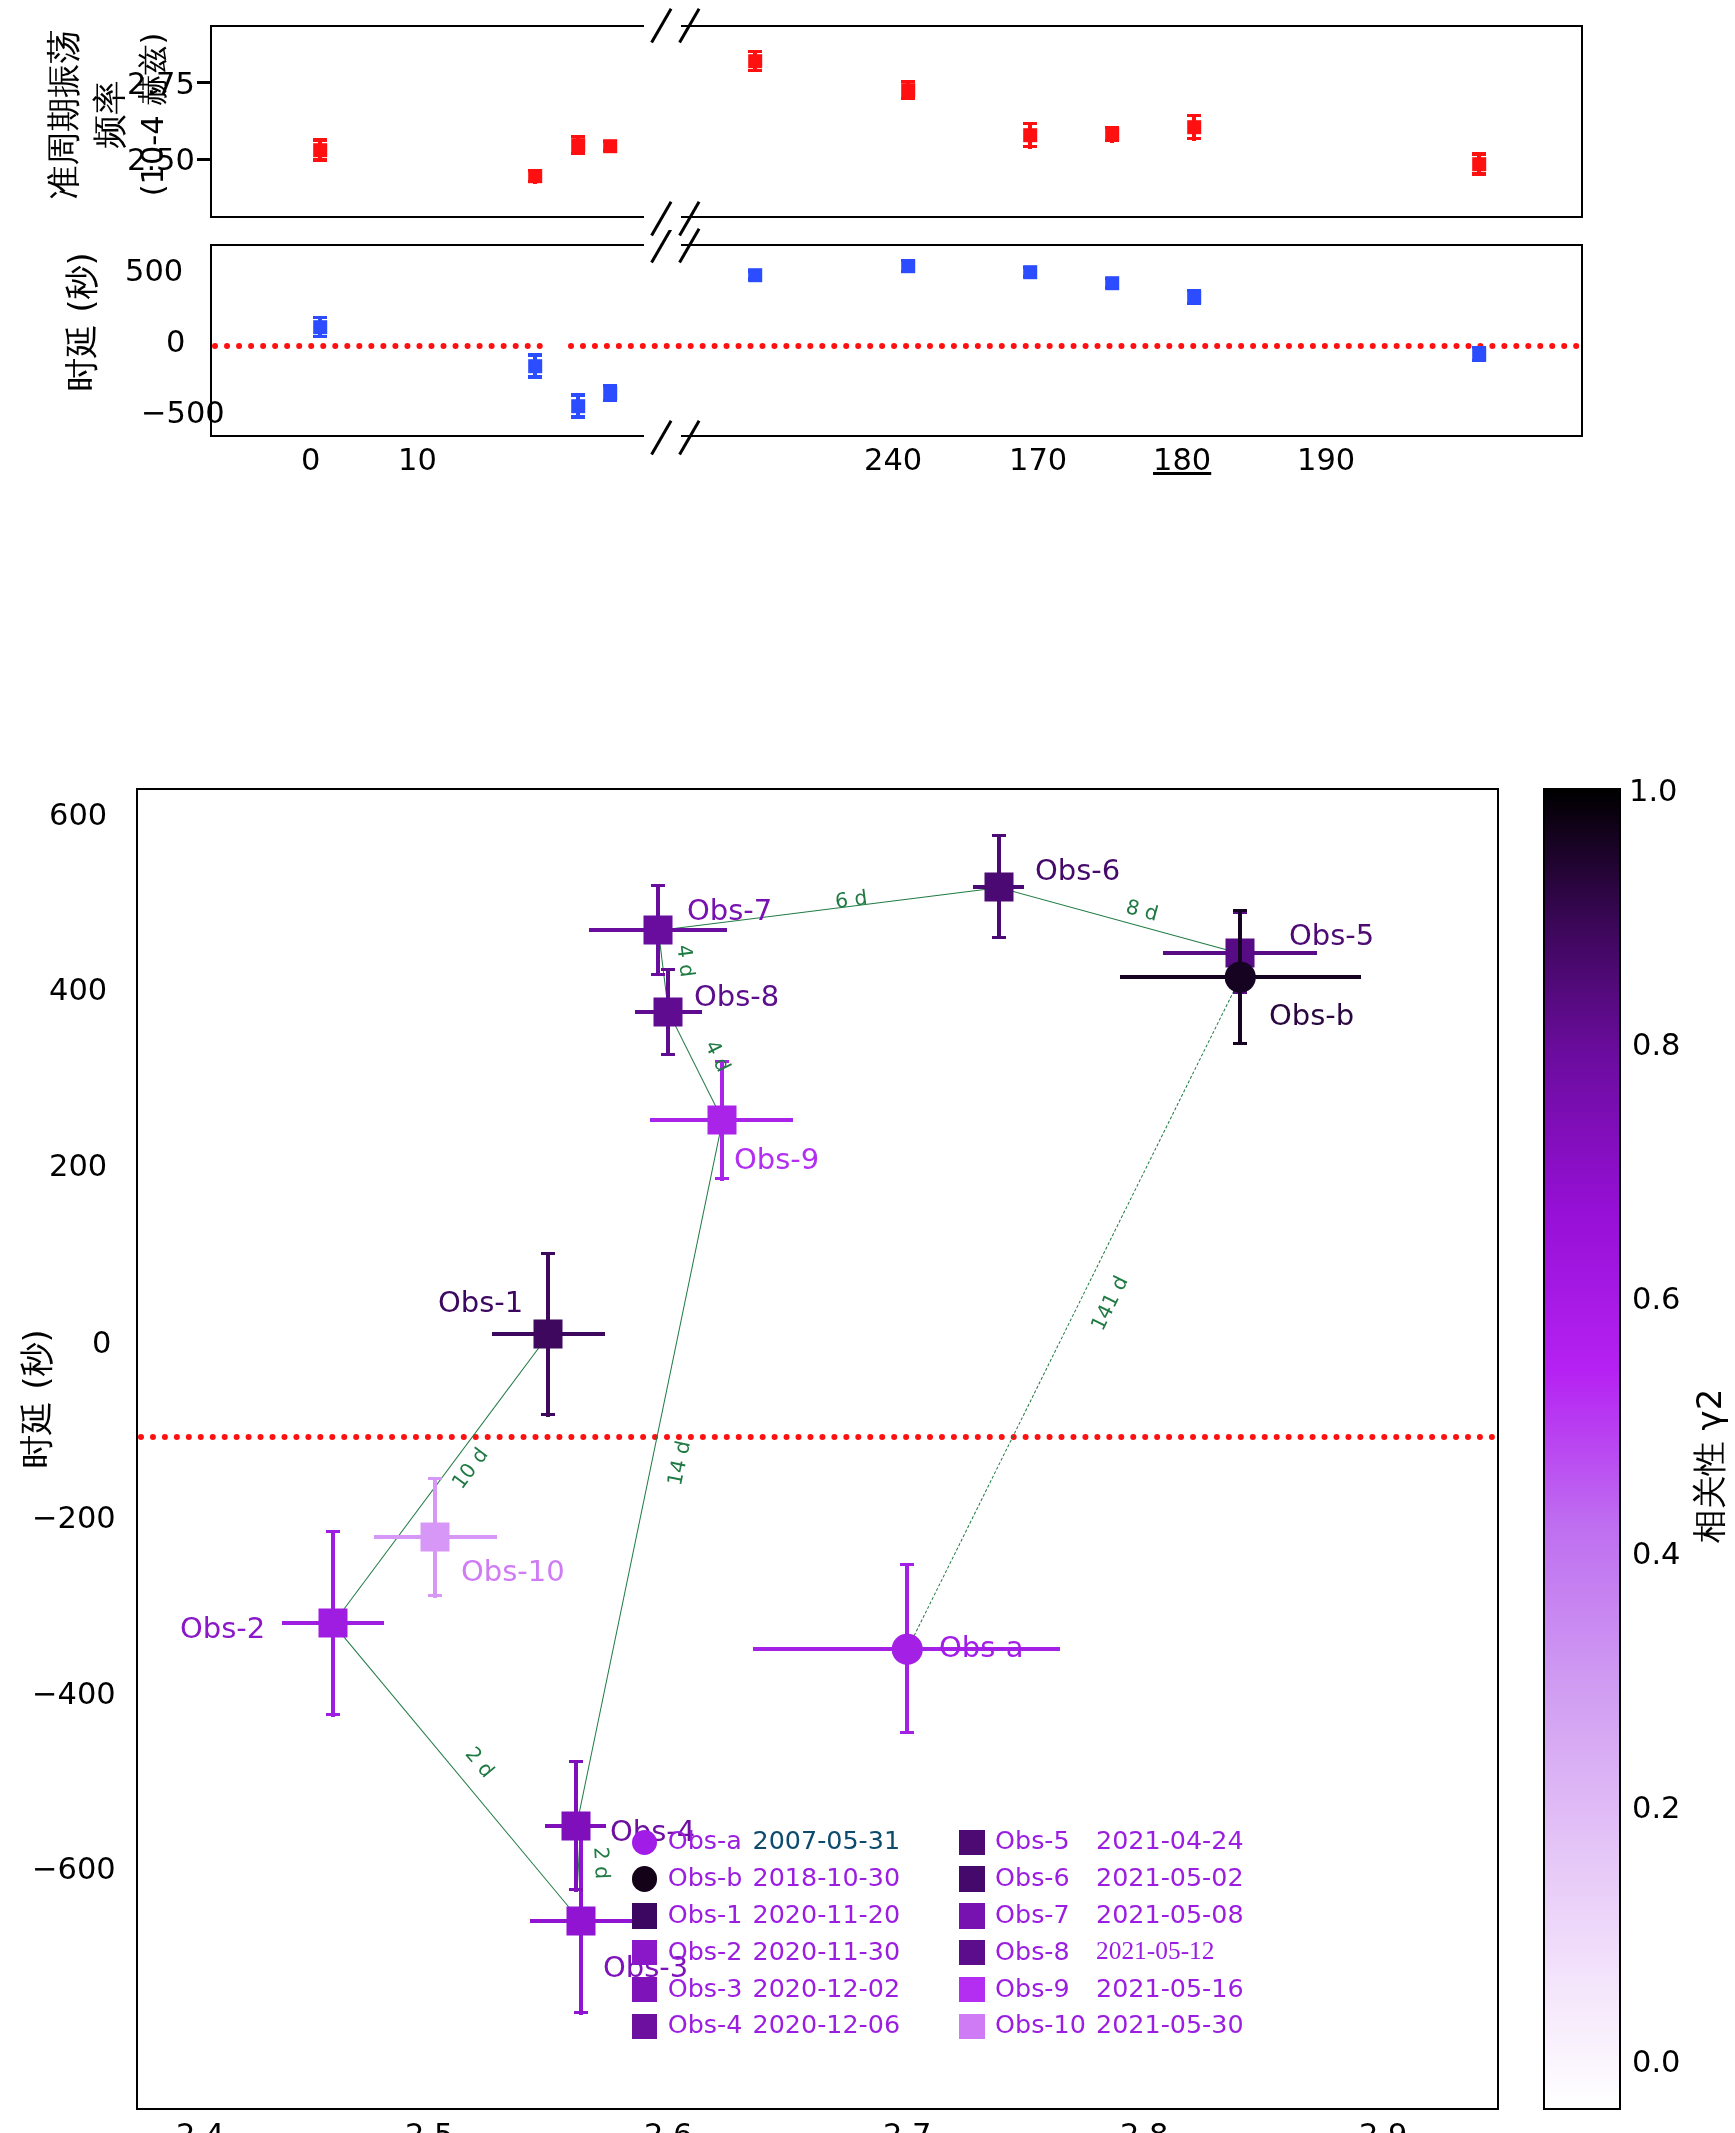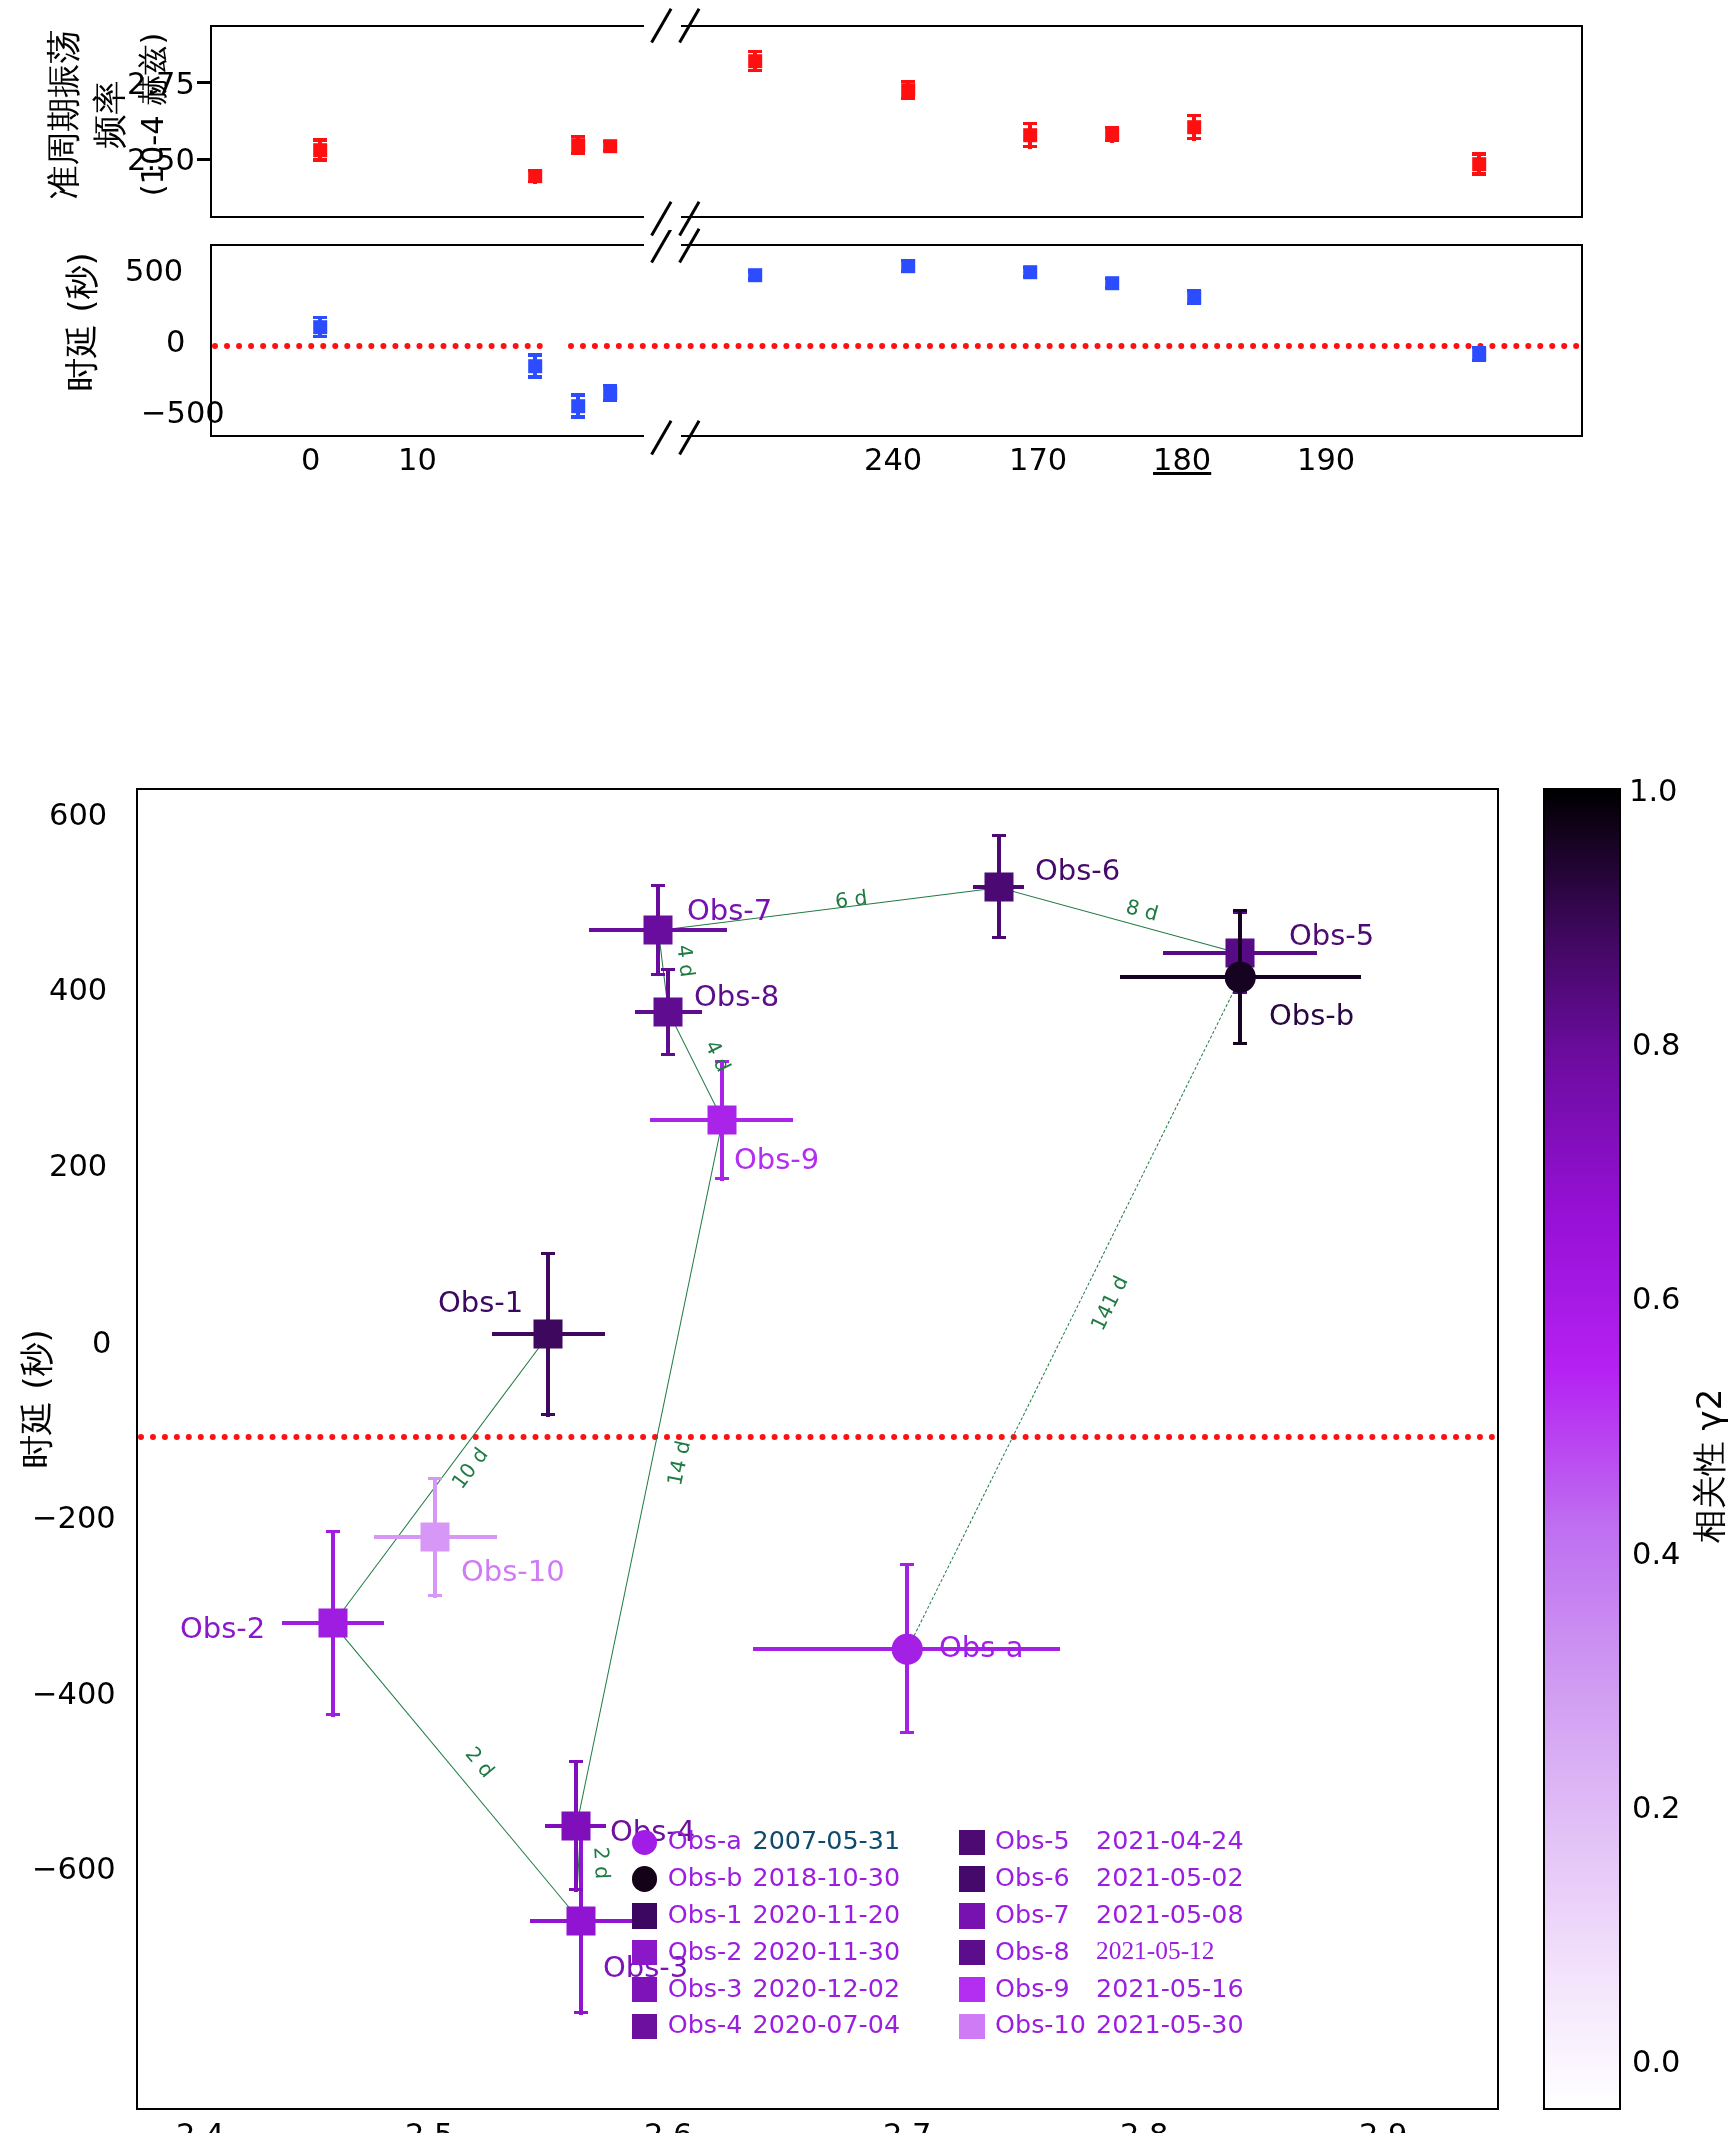--- a/index.html
+++ b/index.html
@@ -425,21 +425,21 @@
             <td style="color: rgb(155, 30, 224);">Obs-3</td>
             <td style="color: rgb(155, 30, 224);">2020-12-02</td>
             <td style="width: 39px;"></td>
             <td><span class="lg-mk" style="background: rgb(179, 46, 240); width: 25.4px; height: 25.4px;"></span></td>
             <td style="color: rgb(155, 30, 224);">Obs-9</td>
             <td style="color: rgb(155, 30, 224);">2021-05-16</td>
           </tr>
           <tr>
             <td><span class="lg-mk" style="background: rgb(109, 16, 160); width: 25.4px; height: 25.4px;"></span></td>
             <td style="color: rgb(155, 30, 224);">Obs-4</td>
-            <td style="color: rgb(155, 30, 224);">2020-07-04</td>
+            <td style="color: rgb(155, 30, 224);">2020-12-06</td>
             <td style="width: 39px;"></td>
             <td><span class="lg-mk" style="background: rgb(207, 123, 245); width: 25.4px; height: 25.4px;"></span></td>
             <td style="color: rgb(155, 30, 224);">Obs-10</td>
             <td style="color: rgb(155, 30, 224);">2021-05-30</td>
           </tr>
         </tbody>
       </table>
   </div>
 
 </div>

